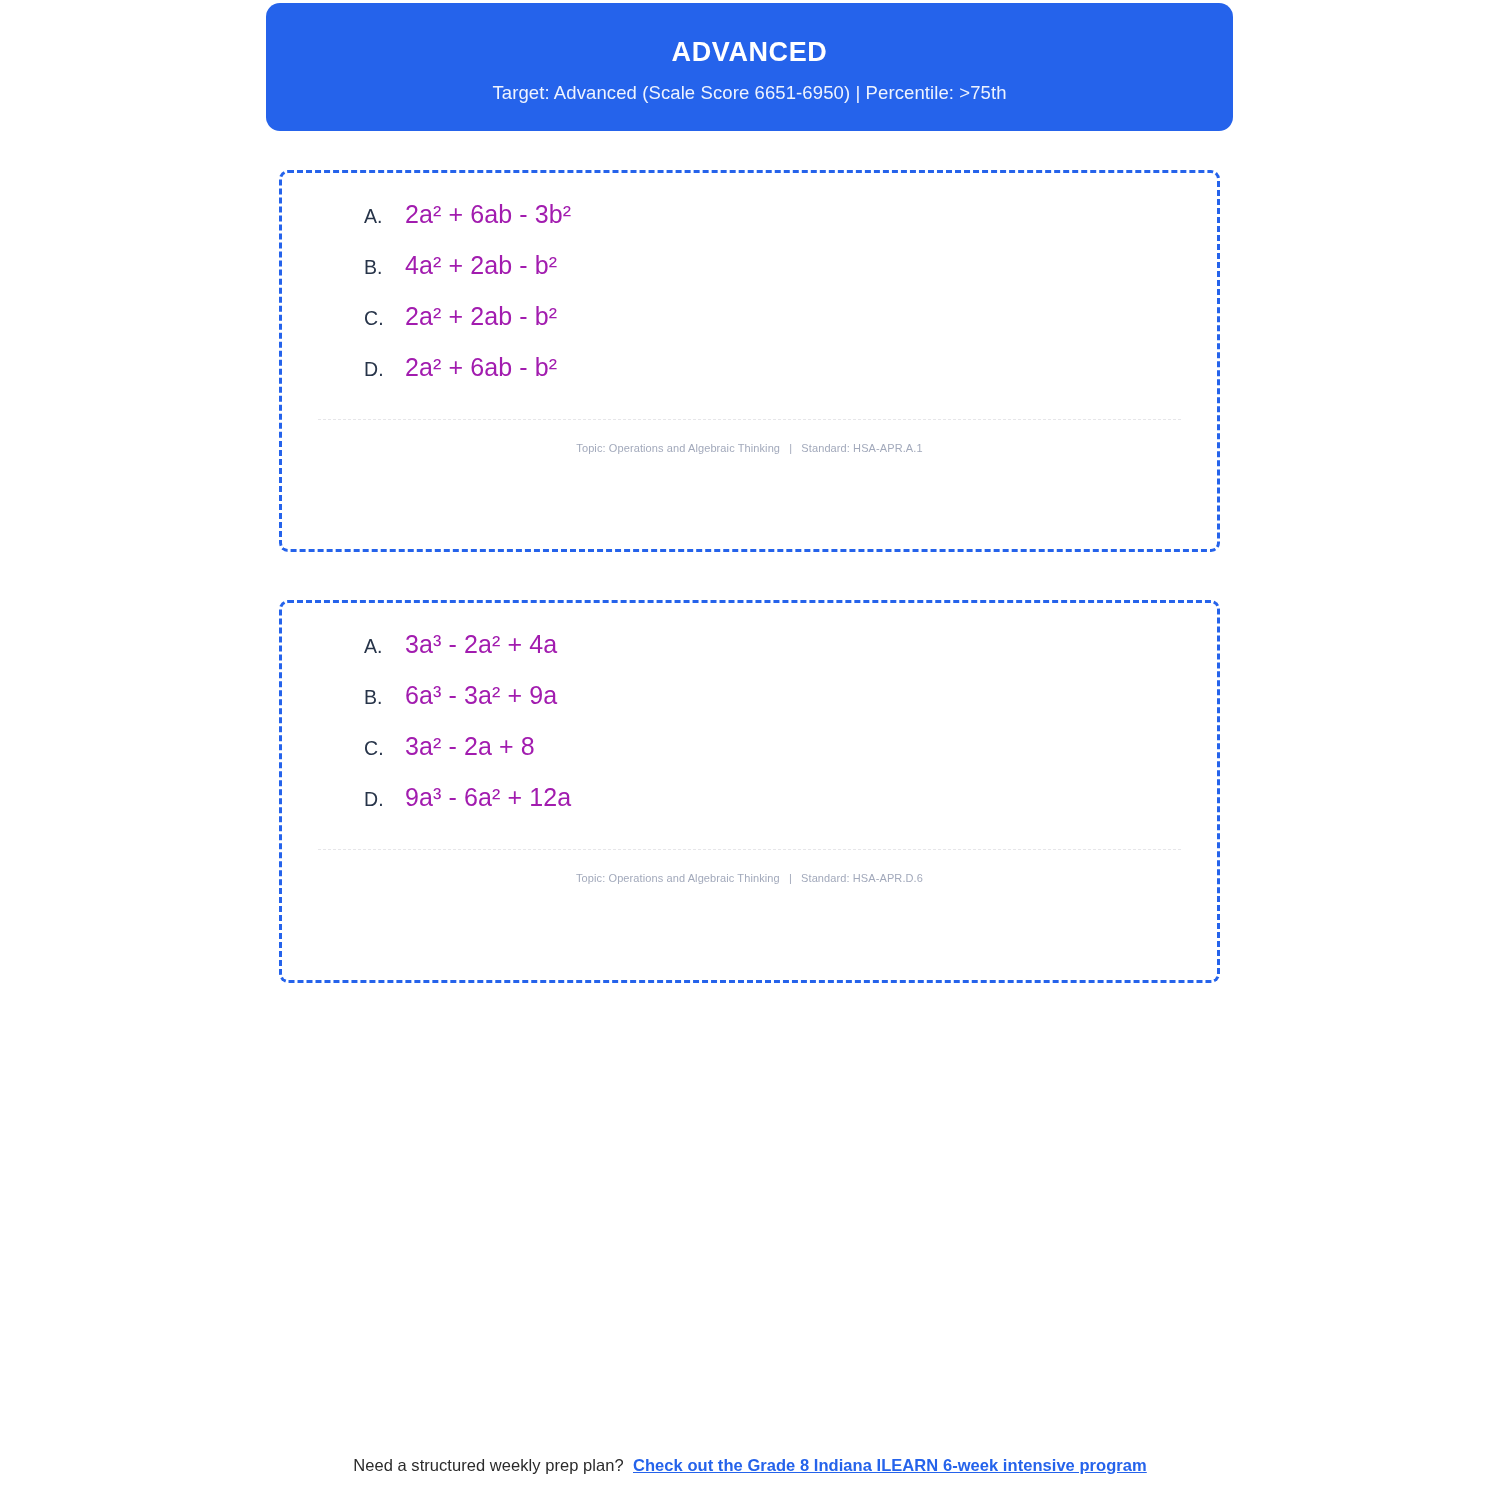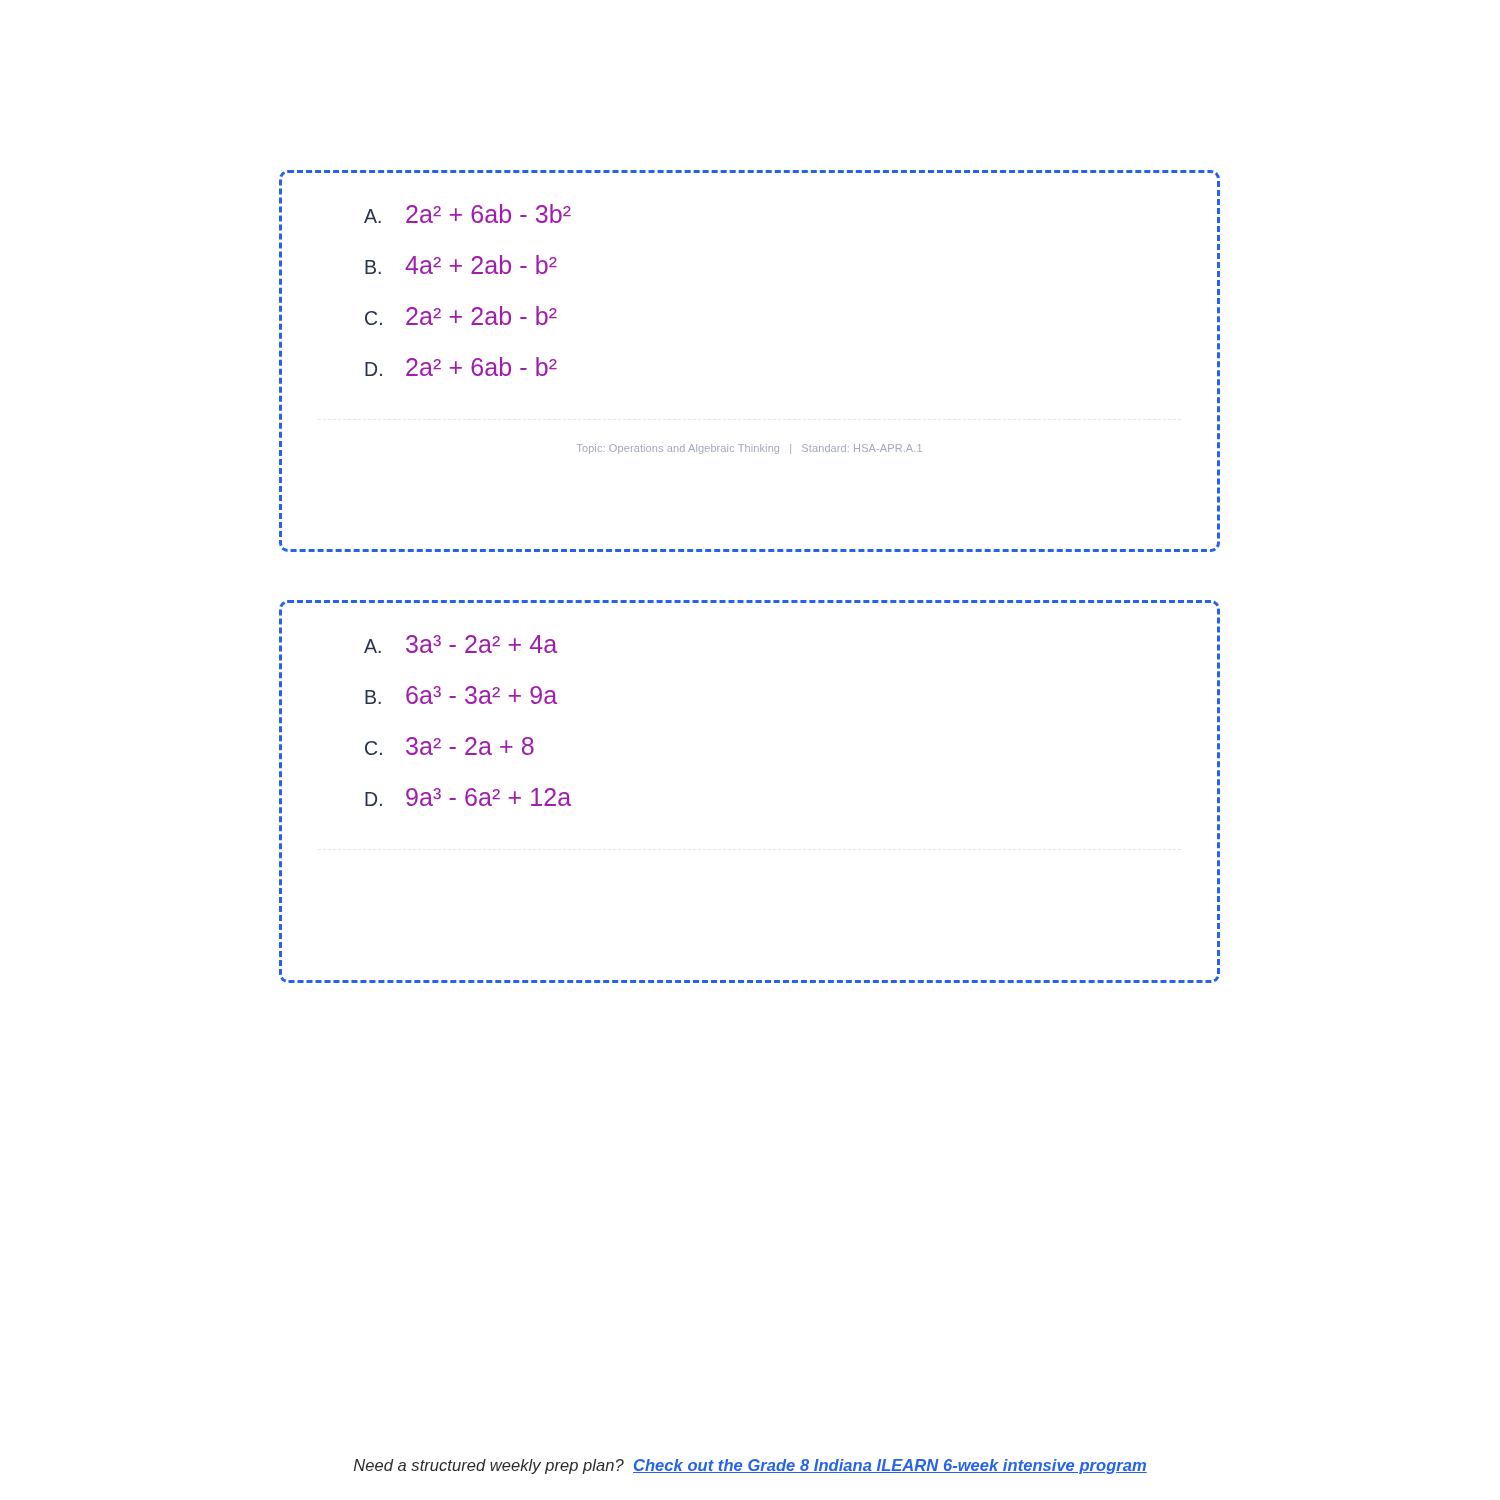--- a/index.html
+++ b/index.html
@@ -127,34 +127,37 @@
   
   .page-footer {
     position: absolute;
     left: 0;
     top: 1456px;
     width: 1500px;
     text-align: center;
     font-size: 16.5px;
     color: #2b2b2b;
     letter-spacing: 0.05px;
-    font-style: italic;
   }
   .page-footer .footer-link {
     color: #2563eb;
     font-weight: bold;
     text-decoration: underline;
     cursor: pointer;
   }
 </style>
 </head>
 <body>
 
 <div class="page">
 
+  <div class="level-banner">
+    <div class="level-title">ADVANCED</div>
+    <div class="level-sub">Target: Advanced (Scale Score 6651-6950)  |  Percentile: &gt;75th</div>
+  </div>
 
   <div class="q-card" id="card-33">
     <div class="options">
       <div class="opt-row">
         <span class="opt-letter">A.</span>
         <span class="opt-text">2a² + 6ab - 3b²</span>
       </div>
       <div class="opt-row">
         <span class="opt-letter">B.</span>
         <span class="opt-text">4a² + 2ab - b²</span>
@@ -189,20 +192,25 @@
       <div class="opt-row">
         <span class="opt-letter">C.</span>
         <span class="opt-text">3a² - 2a + 8</span>
       </div>
       <div class="opt-row">
         <span class="opt-letter">D.</span>
         <span class="opt-text">9a³ - 6a² + 12a</span>
       </div>
     </div>
     <hr class="q-divider">
+    <div class="q-meta">
+      <span>Topic: Operations and Algebraic Thinking</span>
+      <span class="sep">|</span>
+      <span>Standard: HSA-APR.D.6</span>
+    </div>
   </div>
 
   <div class="page-footer">
     <span>Need a structured weekly prep plan?</span>
     <span>&nbsp;</span><a class="footer-link">Check out the Grade 8 Indiana ILEARN 6-week intensive program</a>
   </div>
 
 </div>
 
 </body></html>

